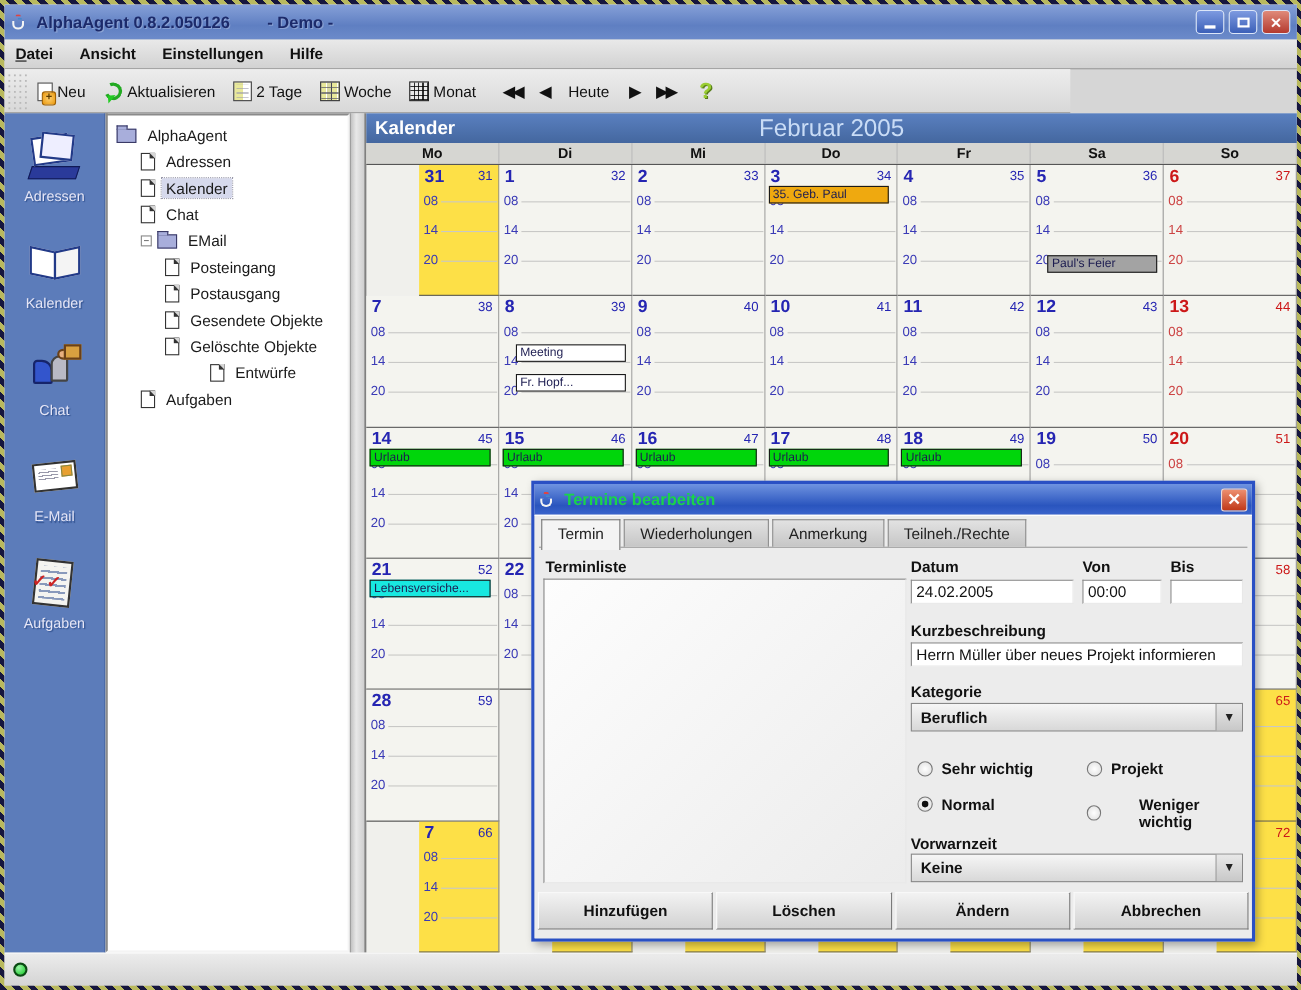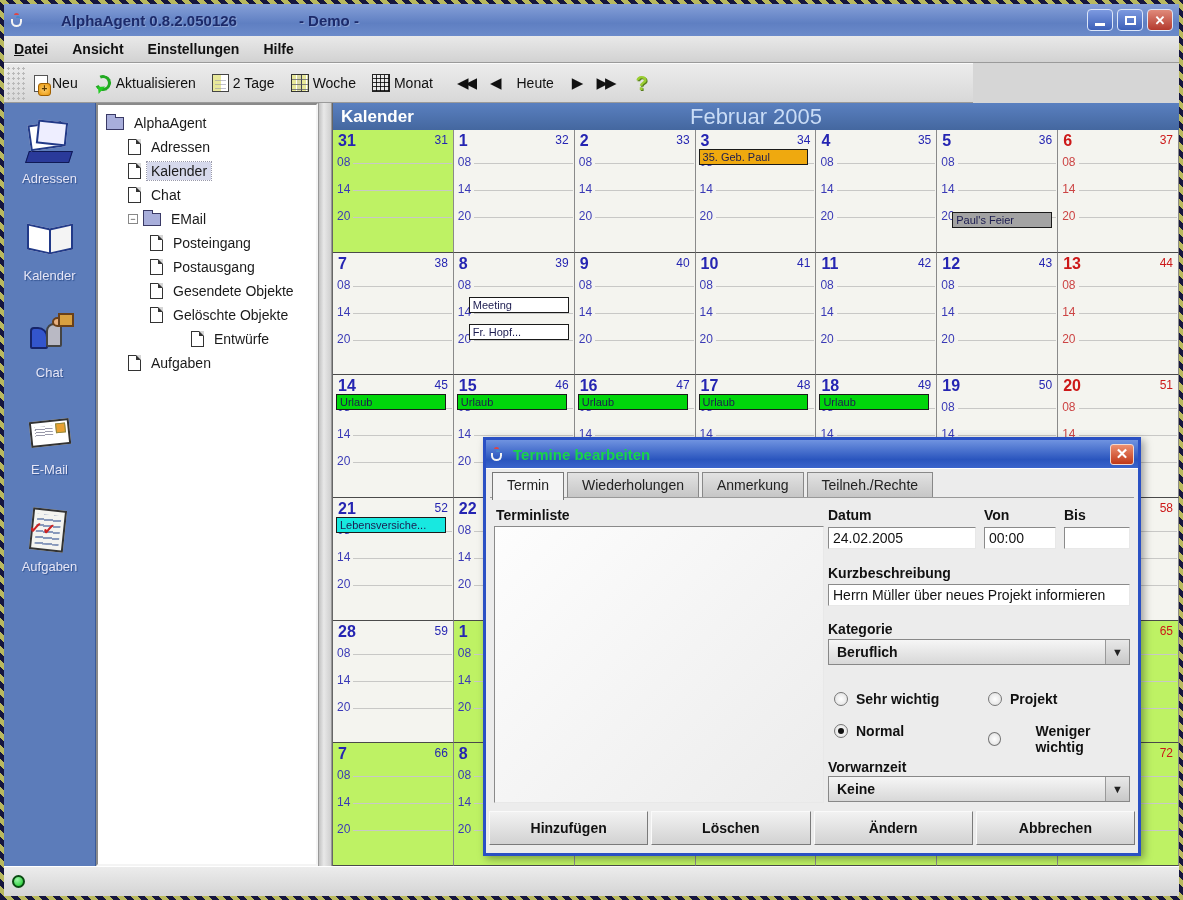--- a/index.html
+++ b/index.html
@@ -3,21 +3,21 @@
 <meta charset="utf-8">
 <style>
   * { margin:0; padding:0; box-sizing:border-box; }
   html,body { width:1183px; height:900px; }
   body { font-family:"Liberation Sans", sans-serif; position:relative; overflow:hidden; background:#888; }
   .frame { position:absolute; inset:0; background:repeating-linear-gradient(45deg,#16163e 0 5px,#b9b95e 5px 10px); }
   .window { position:absolute; inset:4px; background:#d6d6d6; overflow:hidden; }
 
   
   .titlebar { position:absolute; left:0; top:0; width:1175px; height:32px;
-    background:linear-gradient(#86a0d8,#5f7fc2 60%,#6c8bca); display:flex; align-items:center; padding:0 6px;gap:28px; }
+    background:linear-gradient(#86a0d8,#5f7fc2 60%,#6c8bca); display:flex; align-items:center; padding:0 6px; }
   .titlebar .ttext { color:#1c2a6a; font-weight:bold; font-size:15px; text-shadow:1px 1px 0 rgba(255,255,255,.25); margin-left:8px; }
   .titlebar .tsub { color:#1c2a6a; font-weight:bold; font-size:15px; margin-left:34px; text-shadow:1px 1px 0 rgba(255,255,255,.25); }
   .winbtns { margin-left:auto; display:flex; gap:4px; }
   .wbtn { width:26px; height:22px; border-radius:4px; border:1px solid #dce6f8; display:flex; align-items:center; justify-content:center;
     background:linear-gradient(#7d9ae0,#3c60b8); color:#fff; font-size:13px; font-weight:bold; }
   .wbtn.close { background:linear-gradient(#e08a7a,#b43a2e); }
   .wbtn .minbar { width:10px; height:3px; background:#fff; margin-top:8px; }
   .wbtn .maxbox { width:11px; height:9px; border:2px solid #fff; }
   .java-cup { position:relative; width:15px; height:15px; }
   .java-cup .cup { position:absolute; left:1px; bottom:1px; width:11px; height:8px; border:2px solid #f4f4f4; border-top:none; border-radius:0 0 6px 6px; background:transparent; }
@@ -91,21 +91,21 @@
 
   
   .calendar { flex:1; display:flex; flex-direction:column; background:#f0f0ec; border-left:1px solid #666; }
   .cal-header { height:27px; background:linear-gradient(#5a80c0,#44679f); display:flex; align-items:center; position:relative; flex:none; }
   .cal-title { color:#fff; font-weight:bold; font-size:17px; margin-left:8px; }
   .cal-month { position:absolute; left:0; right:0; text-align:center; color:#c9dcf6; font-size:22px; }
   .cal-dayrow { height:20px; background:#d6d6d2; border-bottom:1px solid #555; display:flex; flex:none; }
   .cal-dayrow .dh { flex:1; text-align:center; font-size:13px; font-weight:bold; color:#111; border-right:1px solid #bbb; line-height:19px; }
   .cal-grid { flex:1; display:grid; grid-template-columns:repeat(7,1fr); grid-template-rows:repeat(6,1fr); }
   .cell { position:relative; background:#f4f4ef; border-right:1px solid #8a8a8a; border-bottom:1px solid #4a4a4a; overflow:hidden; }
-  .cell.other { background:#bef264; }
+  .cell.other { background:#fde047;margin-left:48px; }
   .dnum { position:absolute; left:5px; top:2px; font-size:16px; font-weight:bold; color:#2525b2; }
   .doy { position:absolute; right:5px; top:3px; font-size:12px; color:#2525b2; }
   .cell.sunday .dnum, .cell.sunday .doy { color:#cc1818; }
   .timerow { position:absolute; left:0; right:0; display:flex; align-items:flex-end; height:14px; }
   .timerow .tl { font-size:12px; color:#3a3ab6; margin-left:4px; line-height:12px; }
   .cell.sunday .timerow .tl { color:#cc4444; }
   .timerow .tline { flex:1; border-bottom:1px solid #c8c8c6; margin:0 1px 4px 3px; }
   .chip { position:absolute; height:16px; border:1px solid #1a1a1a; font-size:11px; line-height:14px; padding:0 3px; color:#1c1c50; white-space:nowrap; overflow:hidden; }
   .chip.wide { left:3px; right:7px; }
   .chip.narrow { left:15px; width:100px; background:#fff; }
@@ -288,20 +288,29 @@
           <span class="t-doc"></span>
           <span class="tlabel">Aufgaben</span>
         </div>
       </div>
     <div class="splitter"></div>
     <div class="calendar">
       <div class="cal-header">
         <span class="cal-month">Februar 2005</span>
         <span class="cal-title">Kalender</span>
       </div>
+      <div class="cal-dayrow">
+          <div class="dh">Mo</div>
+          <div class="dh">Di</div>
+          <div class="dh">Mi</div>
+          <div class="dh">Do</div>
+          <div class="dh">Fr</div>
+          <div class="dh">Sa</div>
+          <div class="dh">So</div>
+        </div>
       <div class="cal-grid">
           <div class="cell other">
             <span class="dnum">31</span>
             <span class="doy">31</span>
             <div class="timerow" style="top: 24px;">
               <span class="tl">08</span>
               <span class="tline"></span>
             </div>
             <div class="timerow" style="top: 51px;">
               <span class="tl">14</span>

